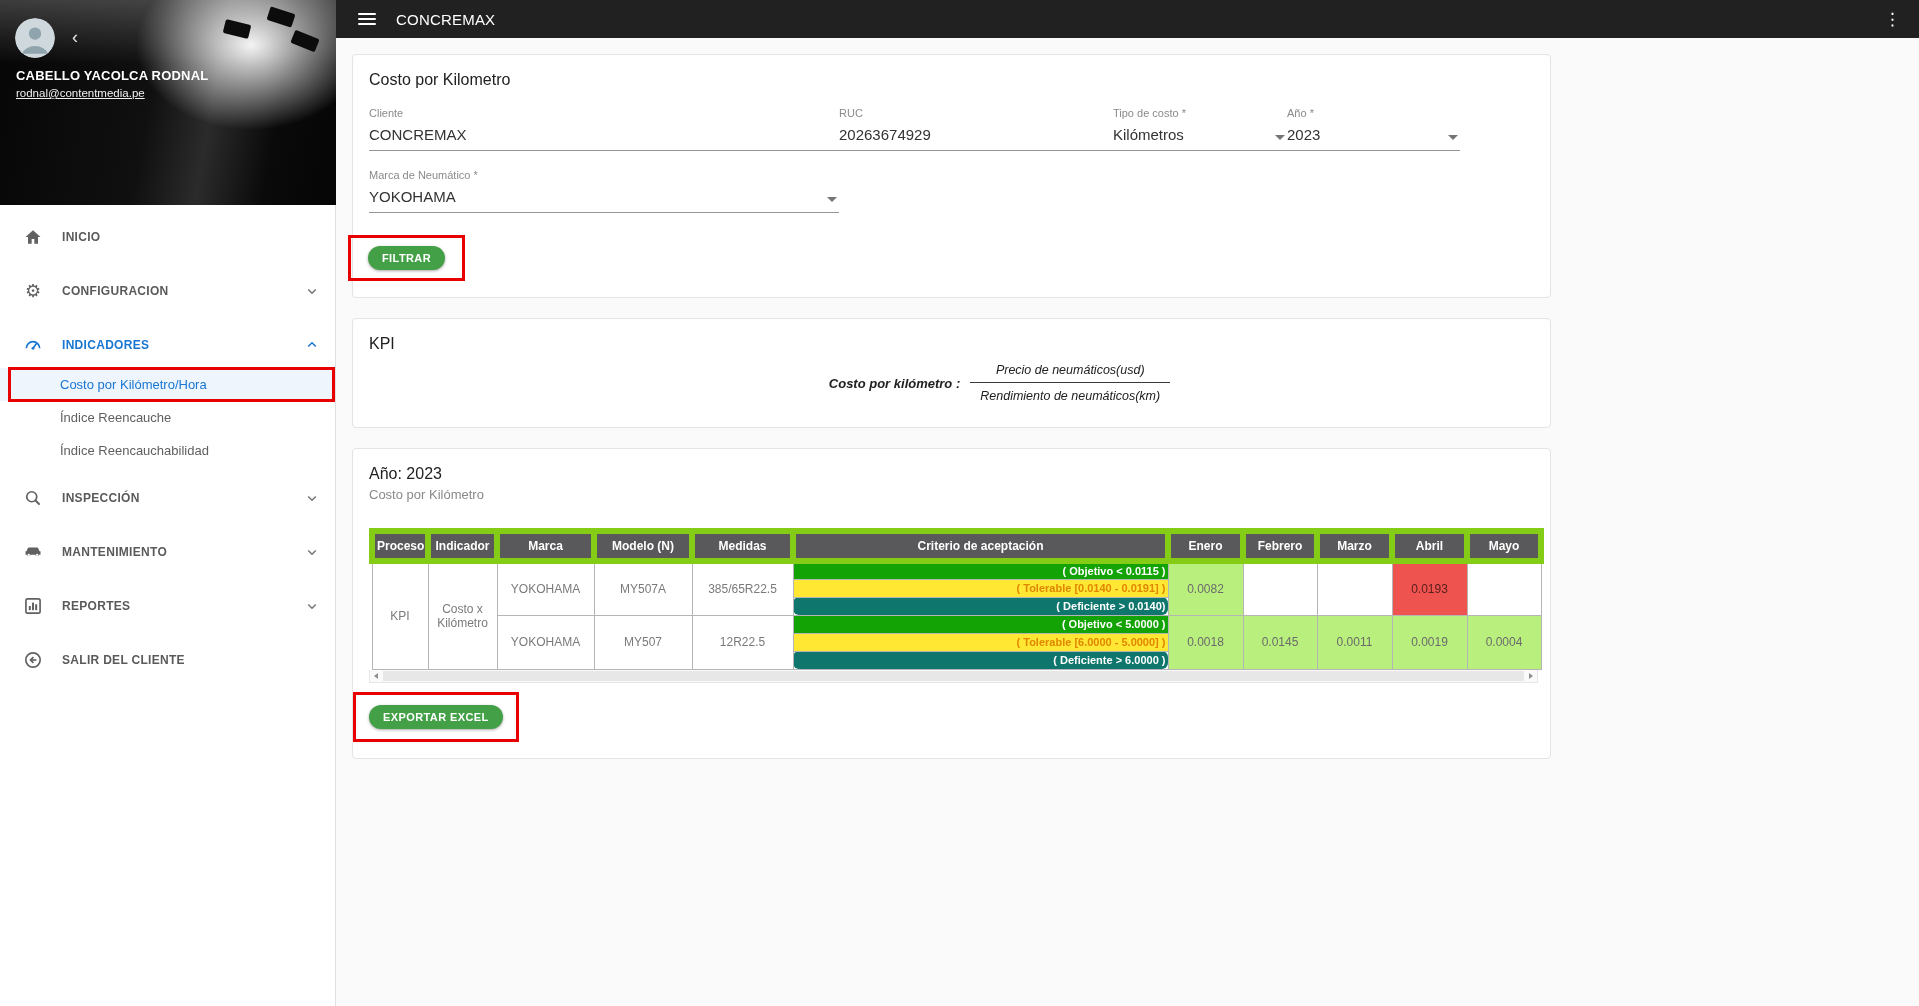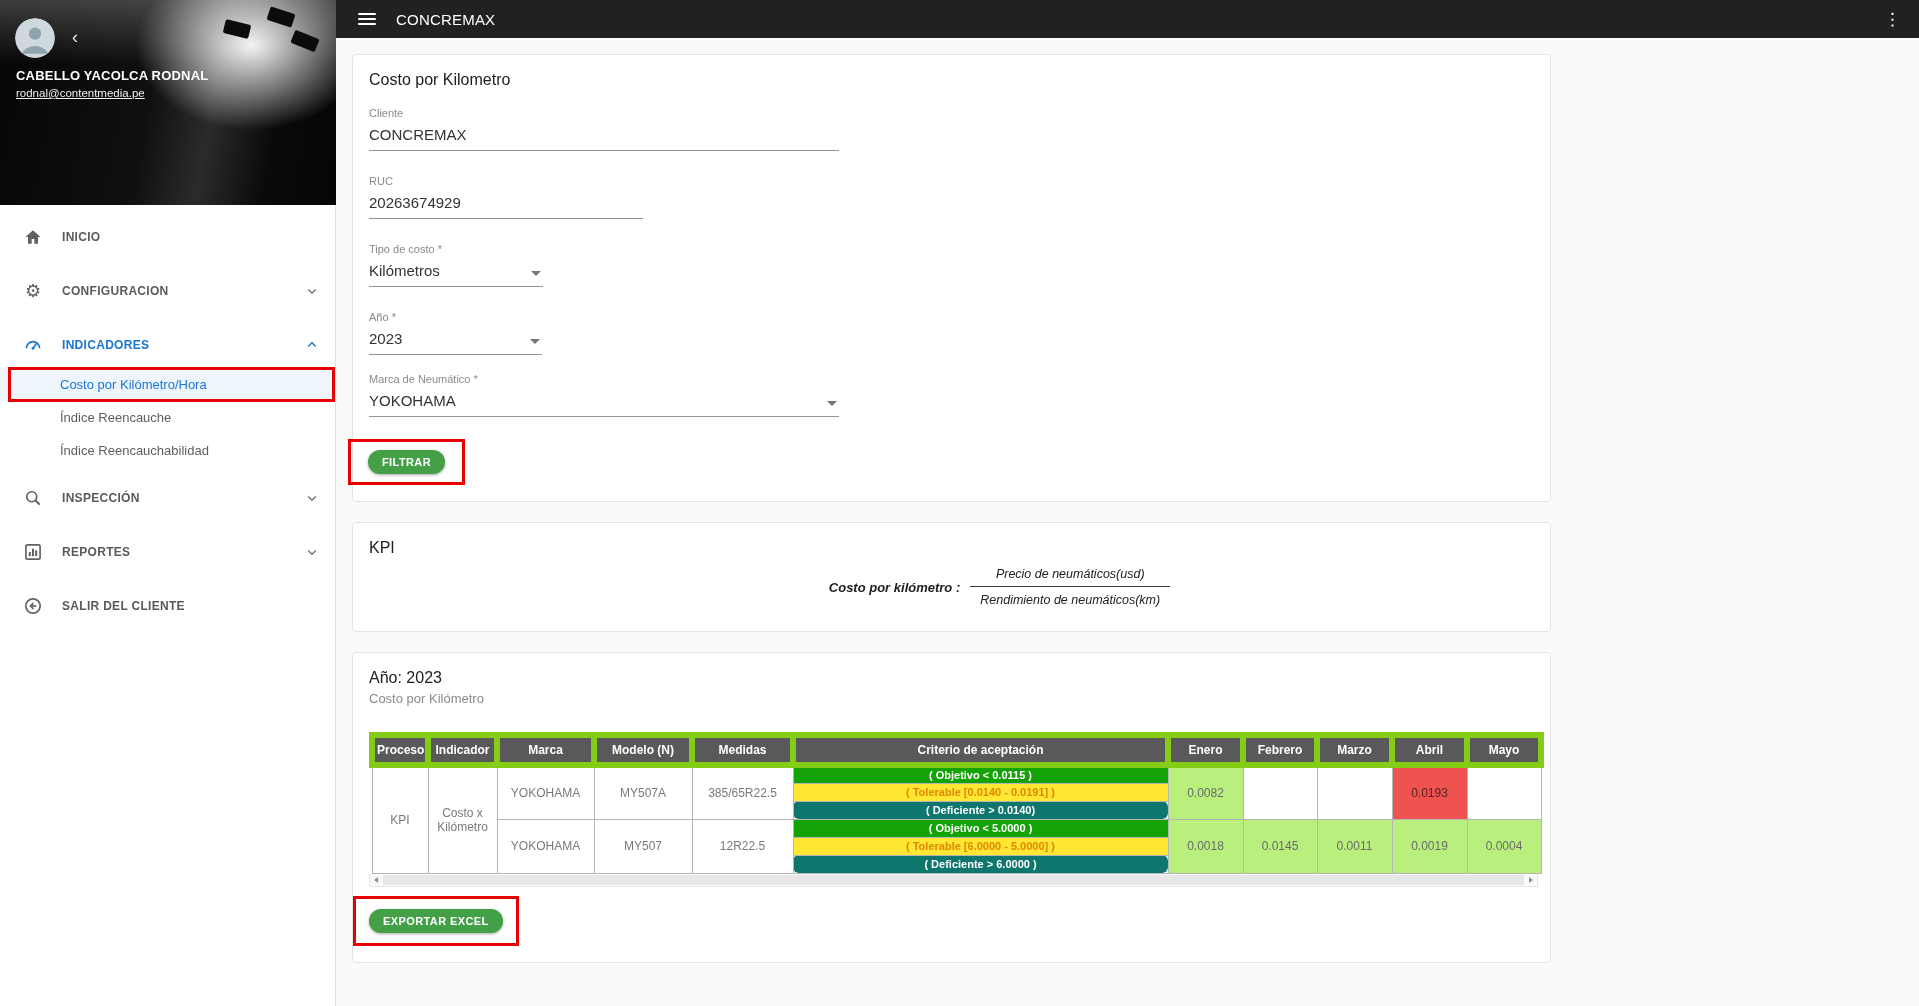--- a/index.html
+++ b/index.html
@@ -47,21 +47,21 @@
   .topbar-title { color:#fff; font-size:15px; font-weight:500; letter-spacing:.2px; margin-left:20px; flex:1; }
   .kebab { color:#fff; font-size:17px; cursor:pointer; padding:0 4px; }
 
   
   .main { position:absolute; left:336px; top:38px; width:1583px; height:968px; background:#fafafa; overflow:hidden; }
   .card { width:1199px; margin:16px 0 20px 16px; background:#fff; border:1px solid #e4e4e4;
           border-radius:4px; padding:16px; }
   .card h2 { font-size:16px; font-weight:500; color:#212121; }
 
   
-  .form-row { display:flex; gap:24px; margin-top:18px;flex-direction:column; }
+  .form-row { display:flex; margin-top:18px; }
   .field { position:relative; border-bottom:1px solid #949494; padding-bottom:6px; }
   .field label { display:block; font-size:11px; color:#8a8a8a; margin-bottom:7px; }
   .fval { font-size:15px; color:#333; height:18px; }
   .w-cliente { width:470px; } .w-ruc { width:274px; } .w-tipo { width:174px; } .w-anio { width:173px; }
   .caret { position:absolute; right:2px; bottom:10px; width:0; height:0;
            border-left:5px solid transparent; border-right:5px solid transparent; border-top:5px solid #757575; }
 
   .green-btn { background:#43a047; color:#fff; border:none; font-family:"Liberation Sans",sans-serif;
                font-size:11px; font-weight:700; letter-spacing:.4px; padding:6px 14px; border-radius:15px;
                cursor:pointer; box-shadow:0 1px 3px rgba(0,0,0,.35); }
@@ -77,21 +77,21 @@
   .fraction .num { border-bottom:1px solid #3a3a3a; padding:0 10px 5px; }
   .fraction .den { padding:6px 10px 0; }
 
   
   .subtitle { font-size:13px; color:#8a8a8a; margin-top:4px; }
   .table-wrap { margin-top:26px; width:1169px; }
   table { border-collapse:collapse; table-layout:fixed; width:1169px; font-size:12px; }
   thead th { background:#59595b; color:#fff; font-weight:700; height:30px; border:6px solid #84cc16;
              text-align:center; padding:0 2px;margin-left:48px; }
   tbody td { border:1px solid #b5b5b5; color:#7a7a7a; text-align:center; background:#fff; padding:0 2px; }
-  td.crit { height:18px; font-size:11px; font-weight:700; line-height:1.1; }
+  td.crit { height:18px; font-size:11px; font-weight:700; line-height:1.1;text-align:right; }
   td.crit.obj { background:#14a305; color:#fff; }
   td.crit.tol { background:#ffe733; color:#e08600; }
   td.crit.def { background:#0f766e; color:#fff;border-radius:6px; }
   td.val.good { background:#b9ef7d; color:#6b6b6b; }
   td.val.bad  { background:#ef5350; color:#58201e; }
 
   .hscroll { position:relative; width:1169px; height:13px; background:#fafafa; border:1px solid #e6e6e6;
              border-top:none; cursor:pointer; }
   .hscroll .thumb { position:absolute; left:13px; right:13px; top:1px; bottom:1px; background:#e7e7e7; }
   .hscroll .arr { position:absolute; top:3px; width:0; height:0; }
@@ -173,20 +173,33 @@
           <circle cx="10.5" cy="10.5" r="6" fill="none" stroke="#616161" stroke-width="2"></circle>
           <line x1="15" y1="15" x2="20" y2="20" stroke="#616161" stroke-width="2.4"></line>
         </svg>
       </span>
       <span class="mi-label">INSPECCIÓN</span>
       <svg class="chev" viewBox="0 0 24 24" width="18" height="18">
           <path d="M7 10 L12 15 L17 10" fill="none" stroke="#757575" stroke-width="2"></path>
         </svg>
     </div>
 
+    <div class="menu-item">
+      <span class="mi-icon">
+        <svg viewBox="0 0 24 24" width="20" height="20" fill="#616161">
+          <path d="M4.2 11 L5.7 7.6 A1.6 1.6 0 0 1 7.2 6.7 H16.8 A1.6 1.6 0 0 1 18.3 7.6 L19.8 11 H21 V15.4 H19.2 A2.2 2.2 0 0 1 14.9 15.4 H9.1 A2.2 2.2 0 0 1 4.8 15.4 H3 V11 Z"></path>
+          <circle cx="7" cy="15.4" r="1.4" fill="#fff"></circle>
+          <circle cx="17" cy="15.4" r="1.4" fill="#fff"></circle>
+        </svg>
+      </span>
+      <span class="mi-label">MANTENIMIENTO</span>
+      <svg class="chev" viewBox="0 0 24 24" width="18" height="18">
+          <path d="M7 10 L12 15 L17 10" fill="none" stroke="#757575" stroke-width="2"></path>
+        </svg>
+    </div>
 
     <div class="menu-item">
       <span class="mi-icon">
         <svg viewBox="0 0 24 24" width="20" height="20">
           <rect x="3.5" y="3.5" width="17" height="17" rx="2" fill="none" stroke="#616161" stroke-width="2"></rect>
           <rect x="7" y="12" width="2.4" height="5" fill="#616161"></rect>
           <rect x="10.8" y="8" width="2.4" height="9" fill="#616161"></rect>
           <rect x="14.6" y="10" width="2.4" height="7" fill="#616161"></rect>
         </svg>
       </span>

